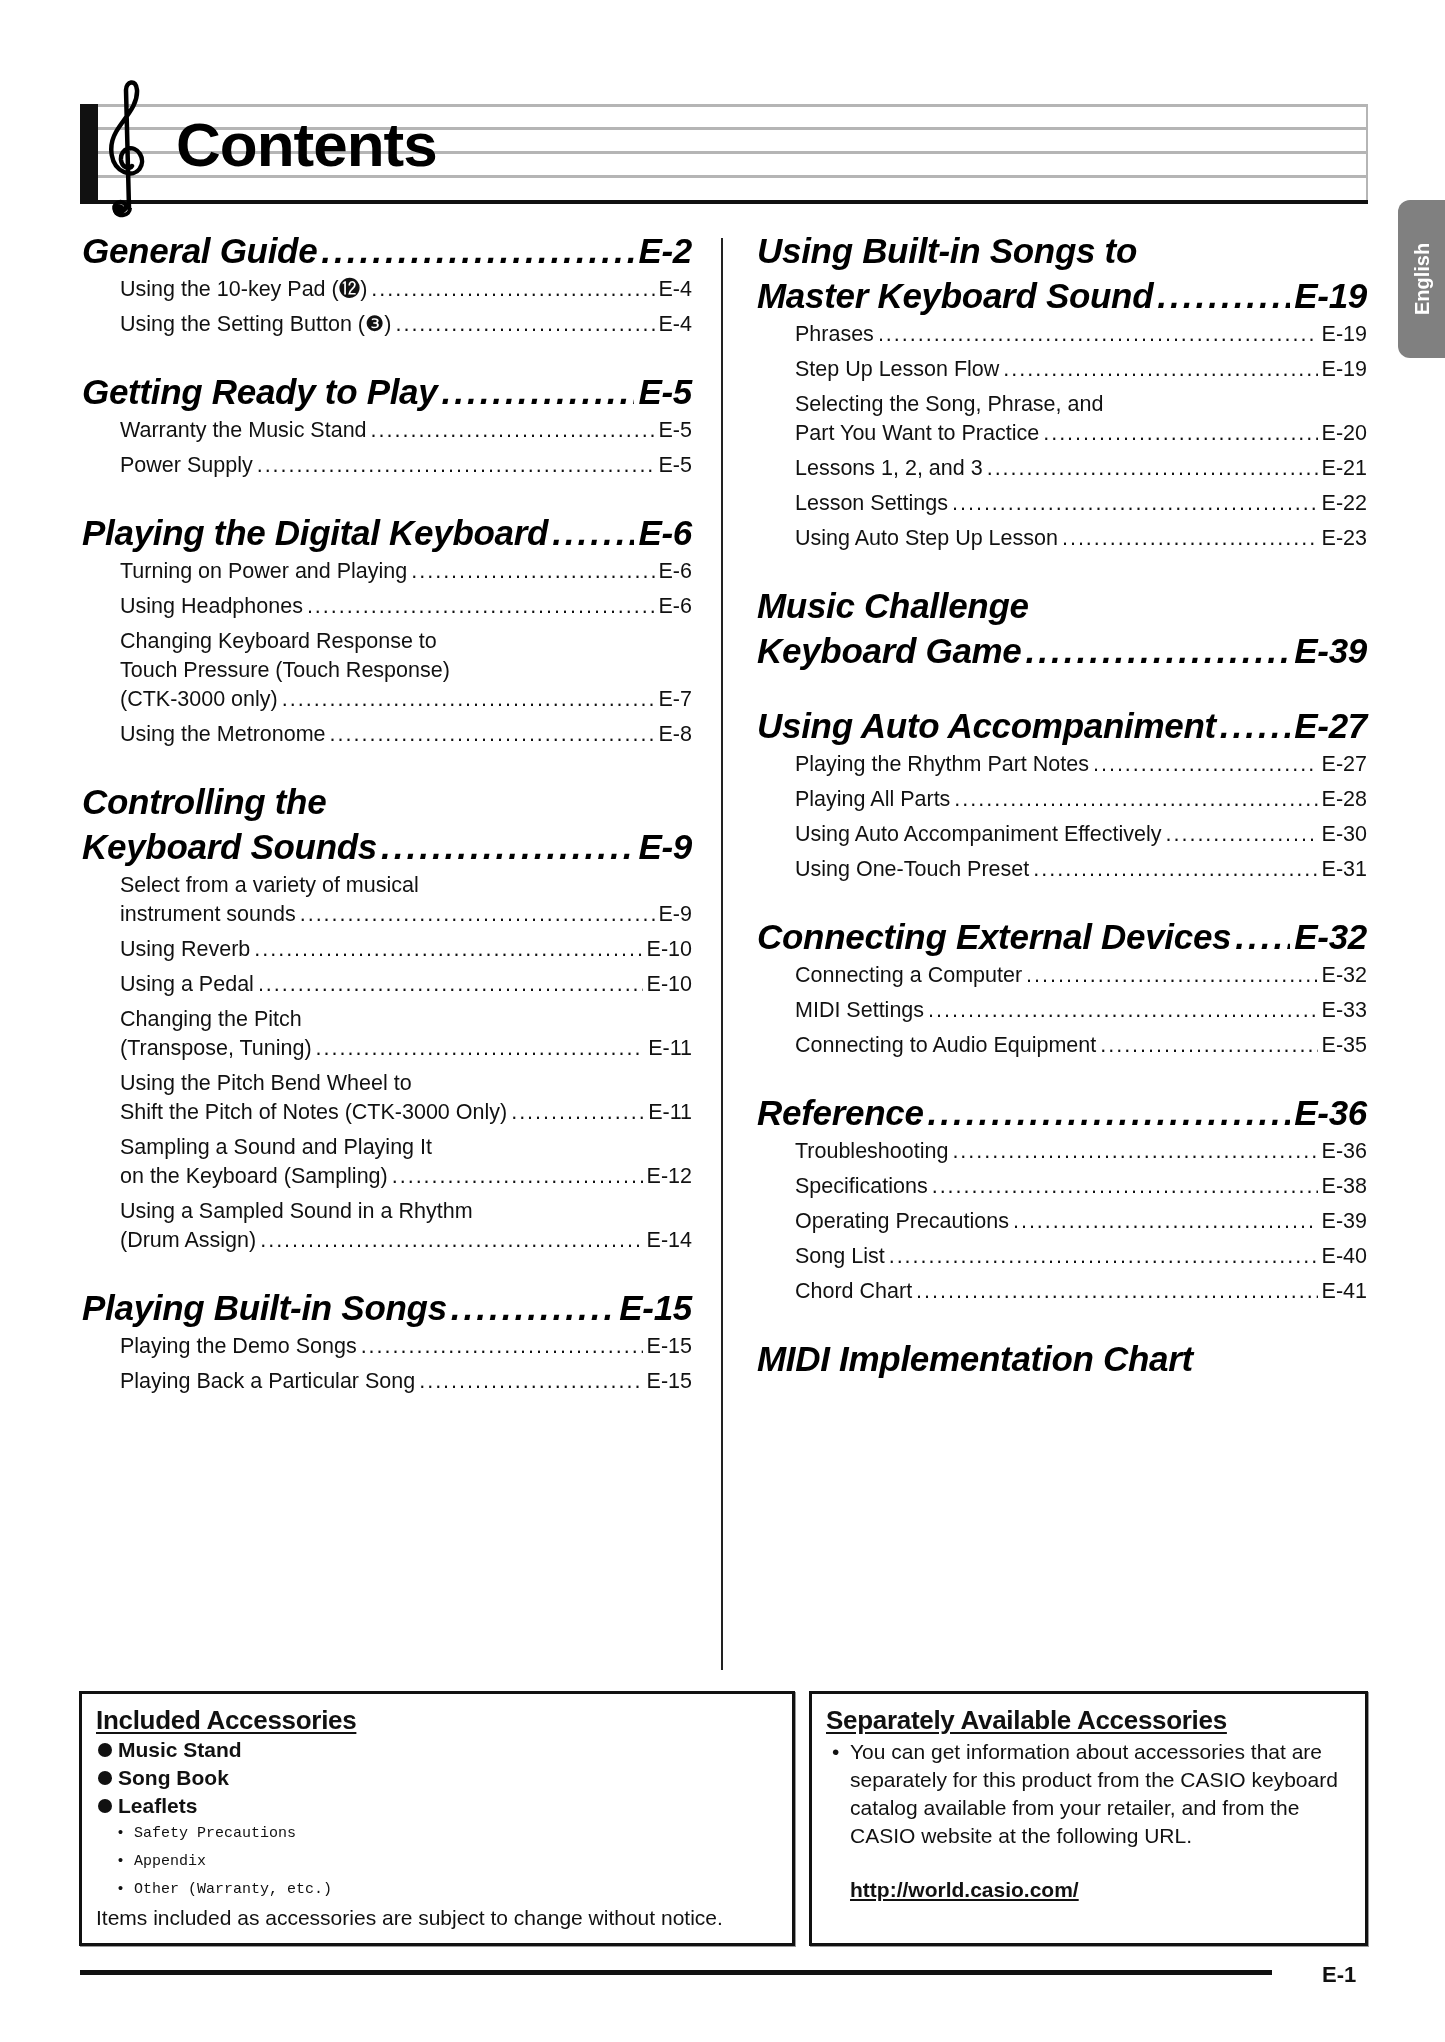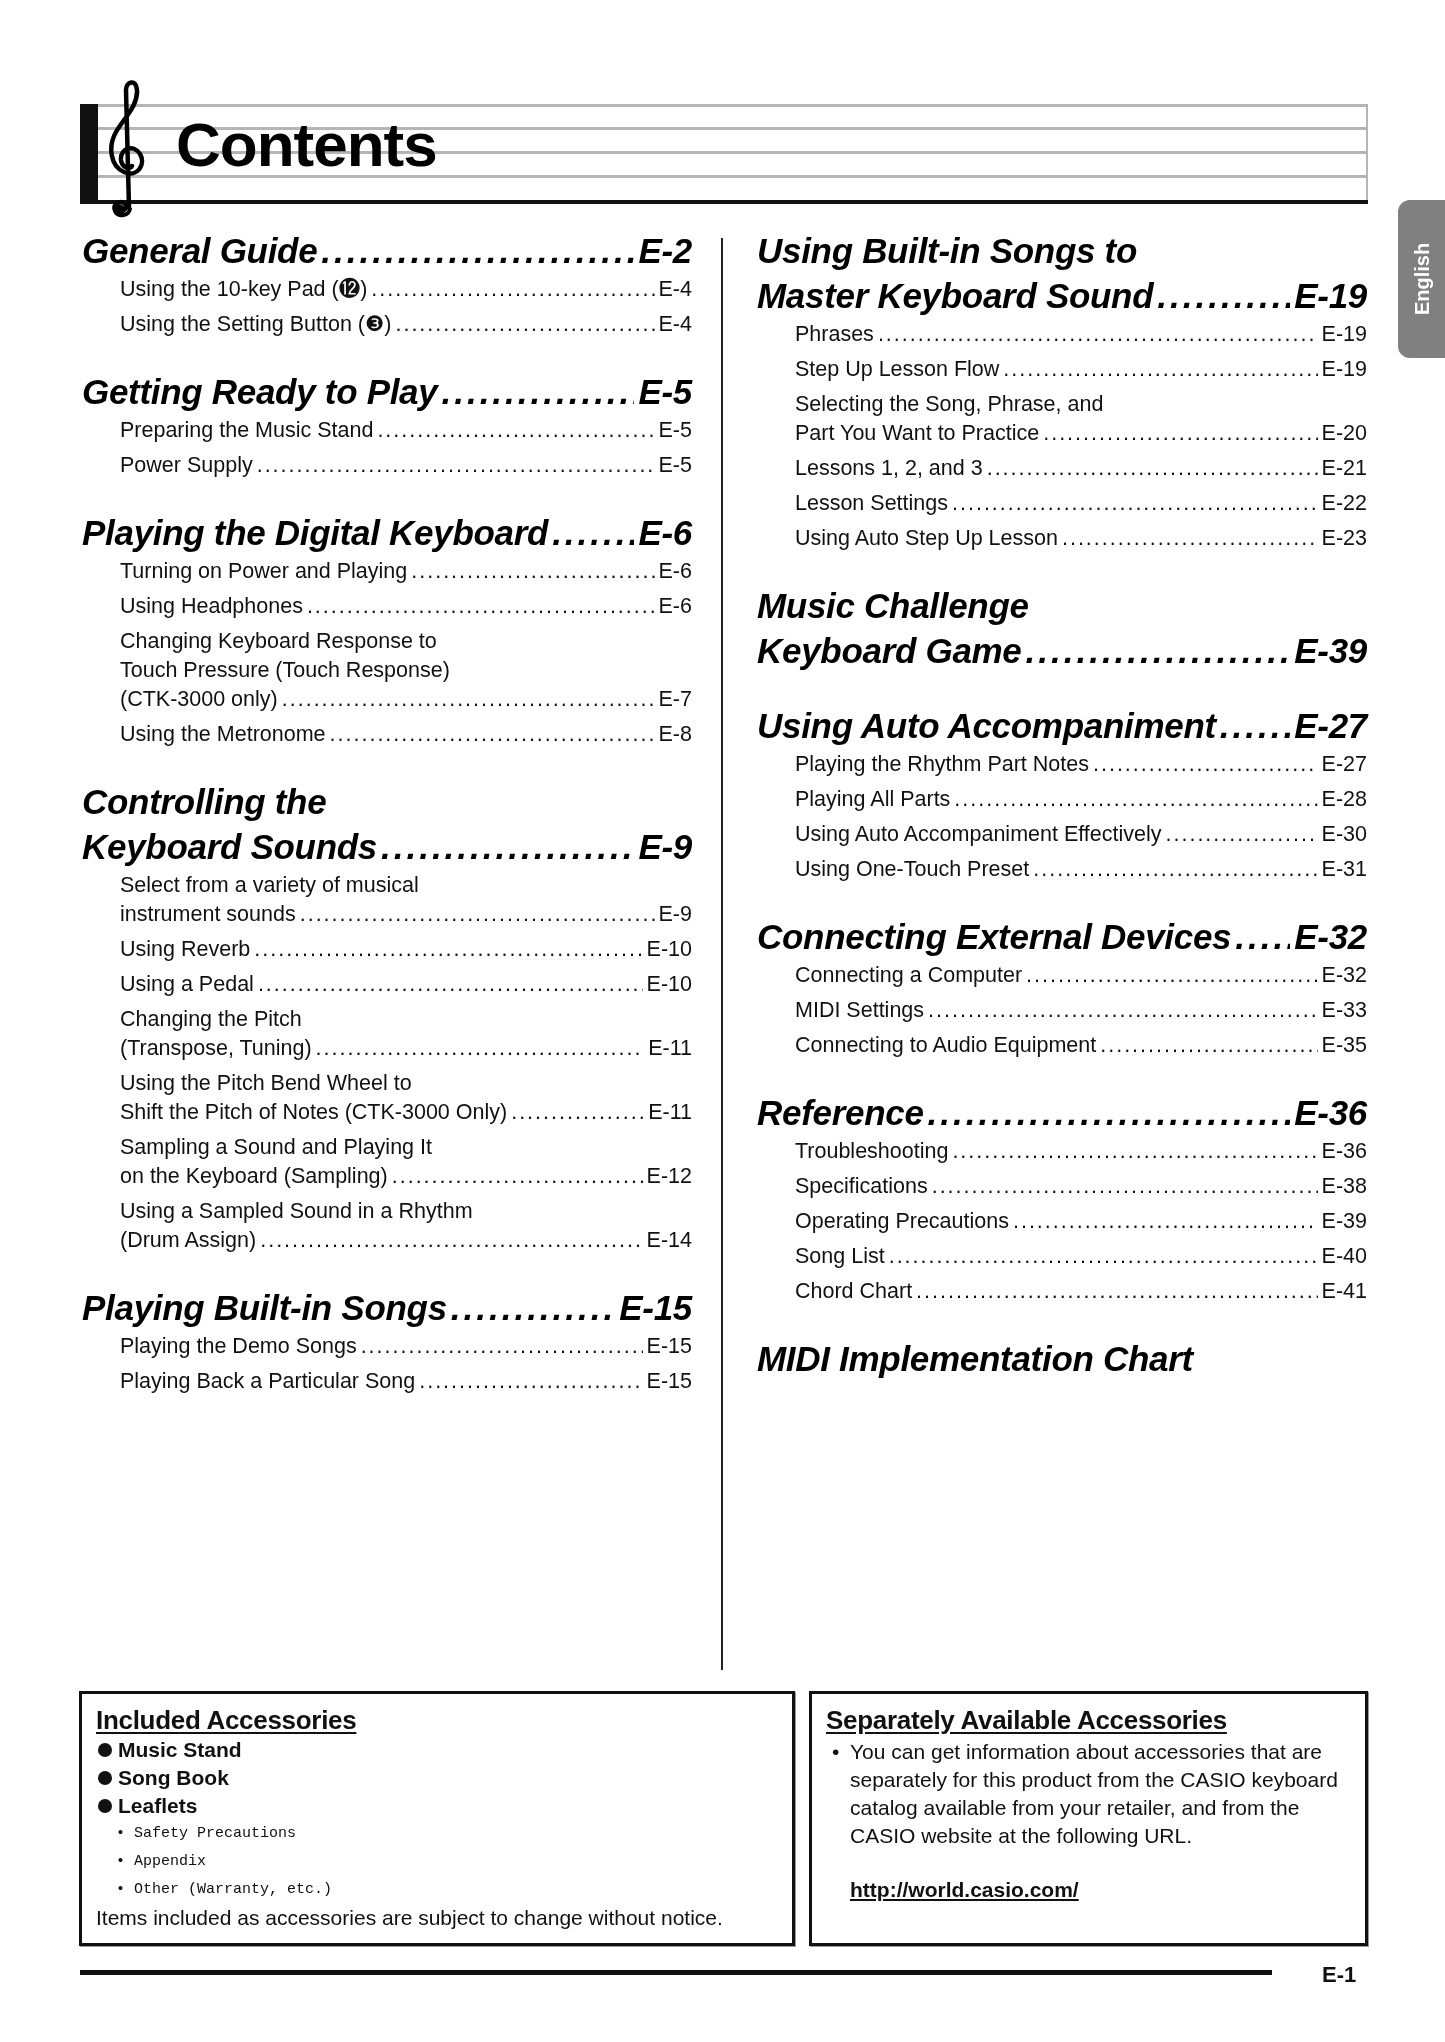--- a/index.html
+++ b/index.html
@@ -109,21 +109,21 @@
       <div class="sec-head">
         <div class="leader">
           <span class="txt">Getting Ready to Play</span>
           <span class="dots"></span>
           <span class="pg">E-5</span>
         </div>
       </div>
       <div class="items">
         <div class="item">
           <div class="leader">
-            <span class="txt">Preparing the Music Stand</span>
+            <span class="txt">Warranty the Music Stand</span>
             <span class="dots"></span>
             <span class="pg">E-5</span>
           </div>
         </div>
         <div class="item">
           <div class="leader">
             <span class="txt">Power Supply</span>
             <span class="dots"></span>
             <span class="pg">E-5</span>
           </div>

